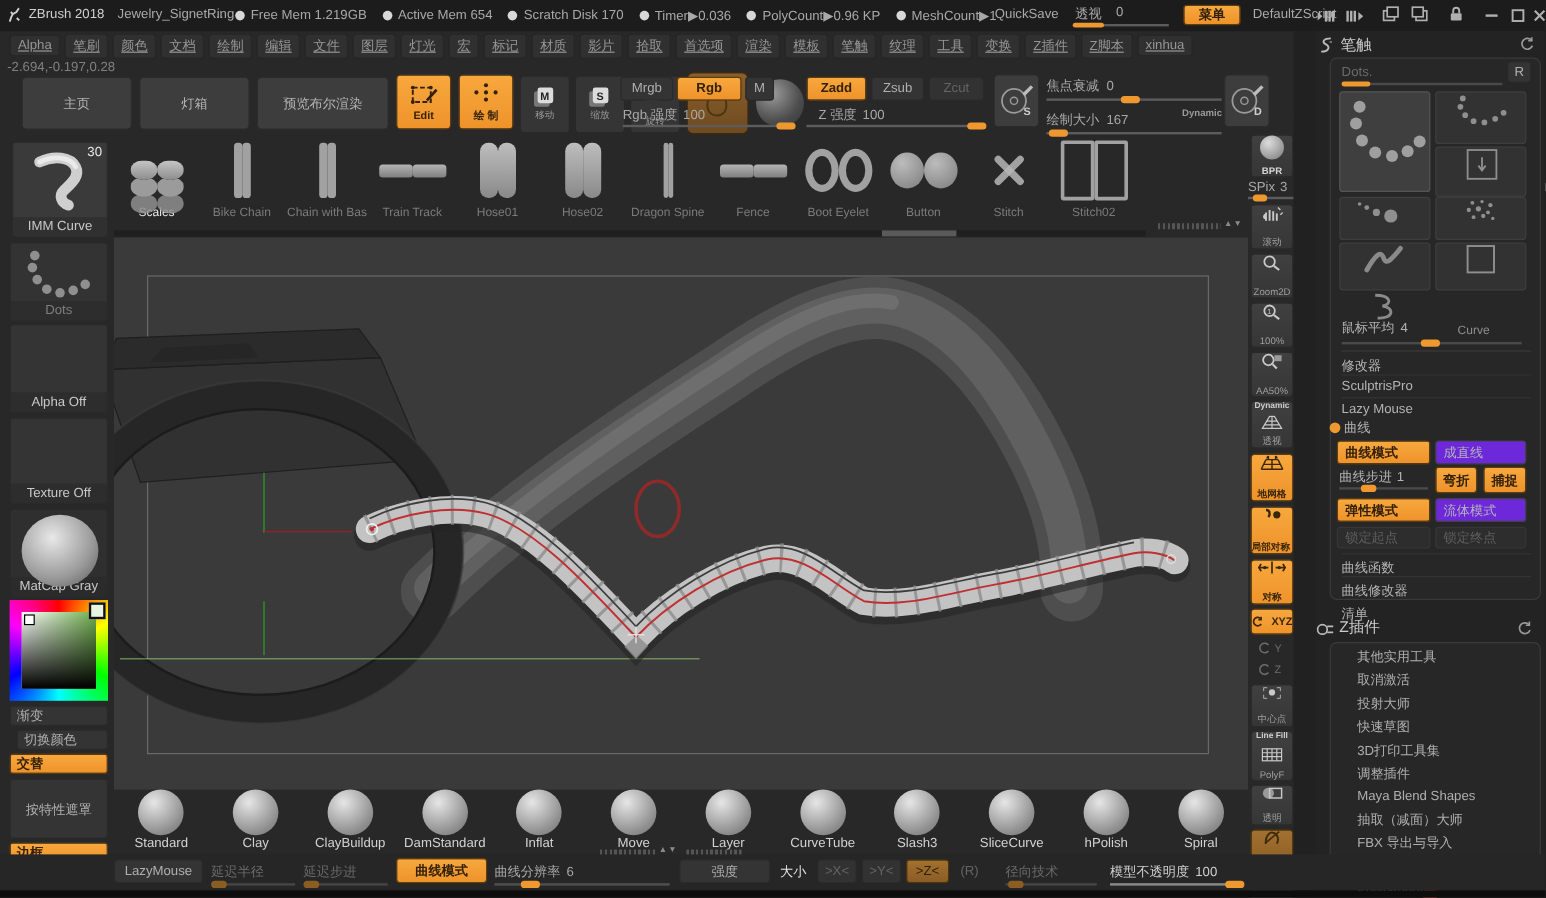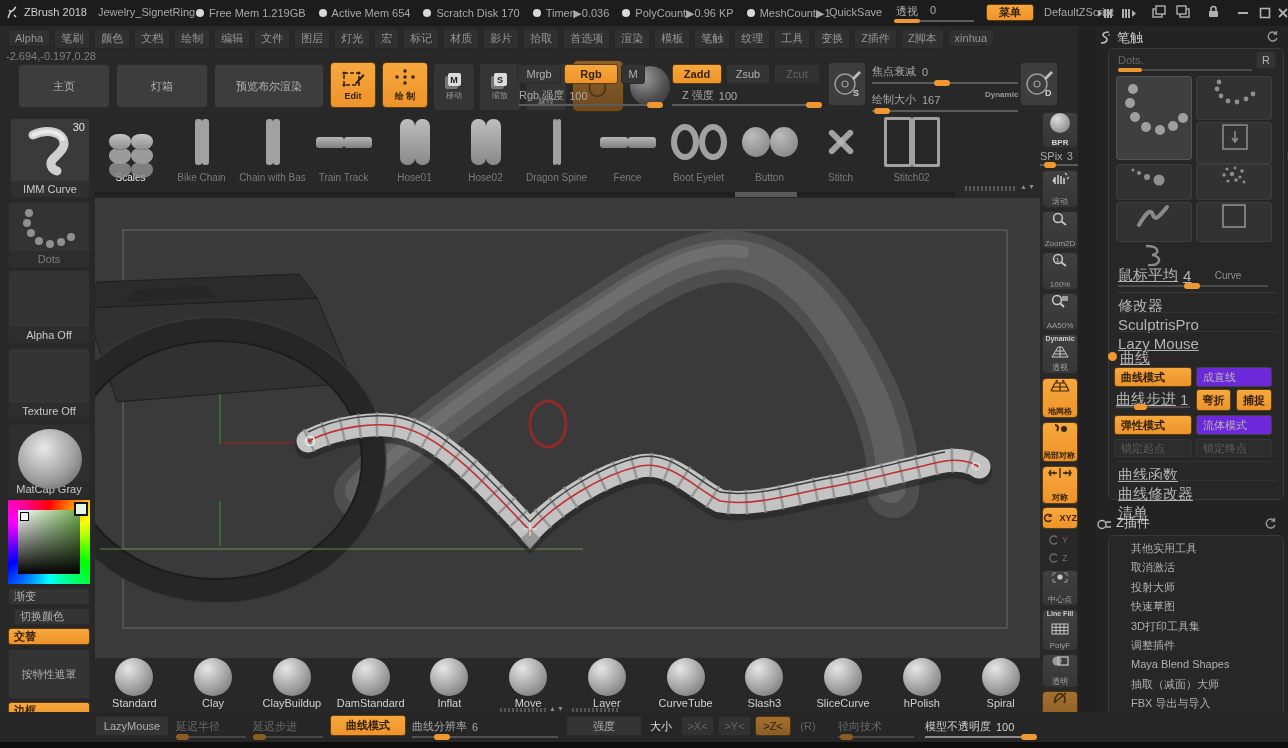--- a/index.html
+++ b/index.html
@@ -22,21 +22,21 @@
   .fill{position:absolute;height:4px;border-radius:2px;background:#ef9830;top:-1px;}
   .lab{color:#a8a8a8;}
   .dimtxt{color:#6a6a6a;}
   .bright{color:#e3e3e3;}
   
   #titlebar{left:0;top:0;width:1288px;height:26px;background:#1c1c1c;}
   .stat-dot{width:8px;height:8px;border-radius:50%;background:#d8d8d8;display:inline-block;margin-right:5px;}
   .tb-txt{color:#a9a9a9;}
   
   .menu-btn{background:#303030;border:1px solid #262626;border-radius:3px;color:#969696;
-            padding:2px 6px;margin-right:4px;white-space:nowrap;}
+            padding:2px 6px;margin-right:4px;white-space:nowrap;text-decoration:underline;}
   
   .tool-tile{background:#3d3d3d;border:1px solid #2c2c2c;border-radius:4px;box-sizing:border-box;
              display:flex;align-items:center;justify-content:center;color:#b4b4b4;}
   .ot{background:linear-gradient(#f7a83e,#ee932a);border:1px solid #5d3c10;border-radius:4px;
       box-sizing:border-box;display:flex;flex-direction:column;align-items:center;justify-content:center;color:#33210a;}
   .msr{background:#353535;border-radius:3px;display:flex;flex-direction:column;align-items:center;justify-content:center;color:#9a9a9a;font-size:8px;}
   .msr .chip{width:13px;height:13px;background:#dcdcdc;color:#222;font-size:9px;font-weight:bold;
              display:flex;align-items:center;justify-content:center;border-radius:2px;box-shadow:-3px 3px 0 #777;}
   
   #brushstrip{left:95px;top:115px;width:945px;height:78px;overflow:hidden;display:flex;}
@@ -69,21 +69,21 @@
   
   #rpanel{left:1078px;top:26px;width:210px;height:722px;background:#212121;}
   .pbox{position:absolute;border:1px solid #3a3a3a;border-radius:6px;background:#272727;}
   .stile{position:absolute;background:#323232;border:1px solid #3e3e3e;border-radius:3px;box-sizing:border-box;}
   .stile .cap{position:absolute;bottom:1px;width:100%;text-align:center;color:#8f8f8f;font-size:10px;}
   .stile.sel{background:#3f3f3f;border-color:#555;}
   .pbtn{position:absolute;box-sizing:border-box;background:#6d28d9;border:1px solid #424242;border-radius:3px;
         color:#b4b4b4;display:flex;align-items:center;padding-left:6px;font-size:11px;}
   .pbtn.on{background:linear-gradient(#f7a83e,#ee932a);color:#33210a;border-color:#5d3c10;font-weight:bold;}
   .pbtn.dim{color:#5f5f5f;background:#2d2d2d;border-color:#363636;}
-  .prow{position:absolute;left:1118px;width:150px;color:#b4b4b4;font-size:15px;text-decoration:underline;}
+  .prow{position:absolute;left:1118px;width:150px;color:#b4b4b4;font-size:11px;}
   .plug-item{height:19.4px;line-height:19.4px;color:#b0b0b0;padding-left:22px;font-size:11px;white-space:nowrap;}
   
   #bbrushes{left:95px;top:656px;width:945px;height:56px;display:flex;overflow:hidden;}
   .bcell{flex:0 0 78.75px;display:flex;flex-direction:column;align-items:center;}
   .sphere{width:38px;height:38px;border-radius:50%;background:radial-gradient(circle at 35% 28%,#e6e6e6,#8e8e8e 70%,#6f6f6f);margin-top:2px;}
   .bcell .blab{font-size:11px;color:#d2d2d2;margin-top:1px;white-space:nowrap;}
   .hatch{background:repeating-linear-gradient(90deg,#555 0 2px,#2a2a2a 2px 4px);height:5px;}
   .arrows{color:#8a8a8a;font-size:7px;letter-spacing:1px;}
   
   #canvas{left:95px;top:198px;width:945px;height:460px;background:#3a3a3a;overflow:hidden;}

